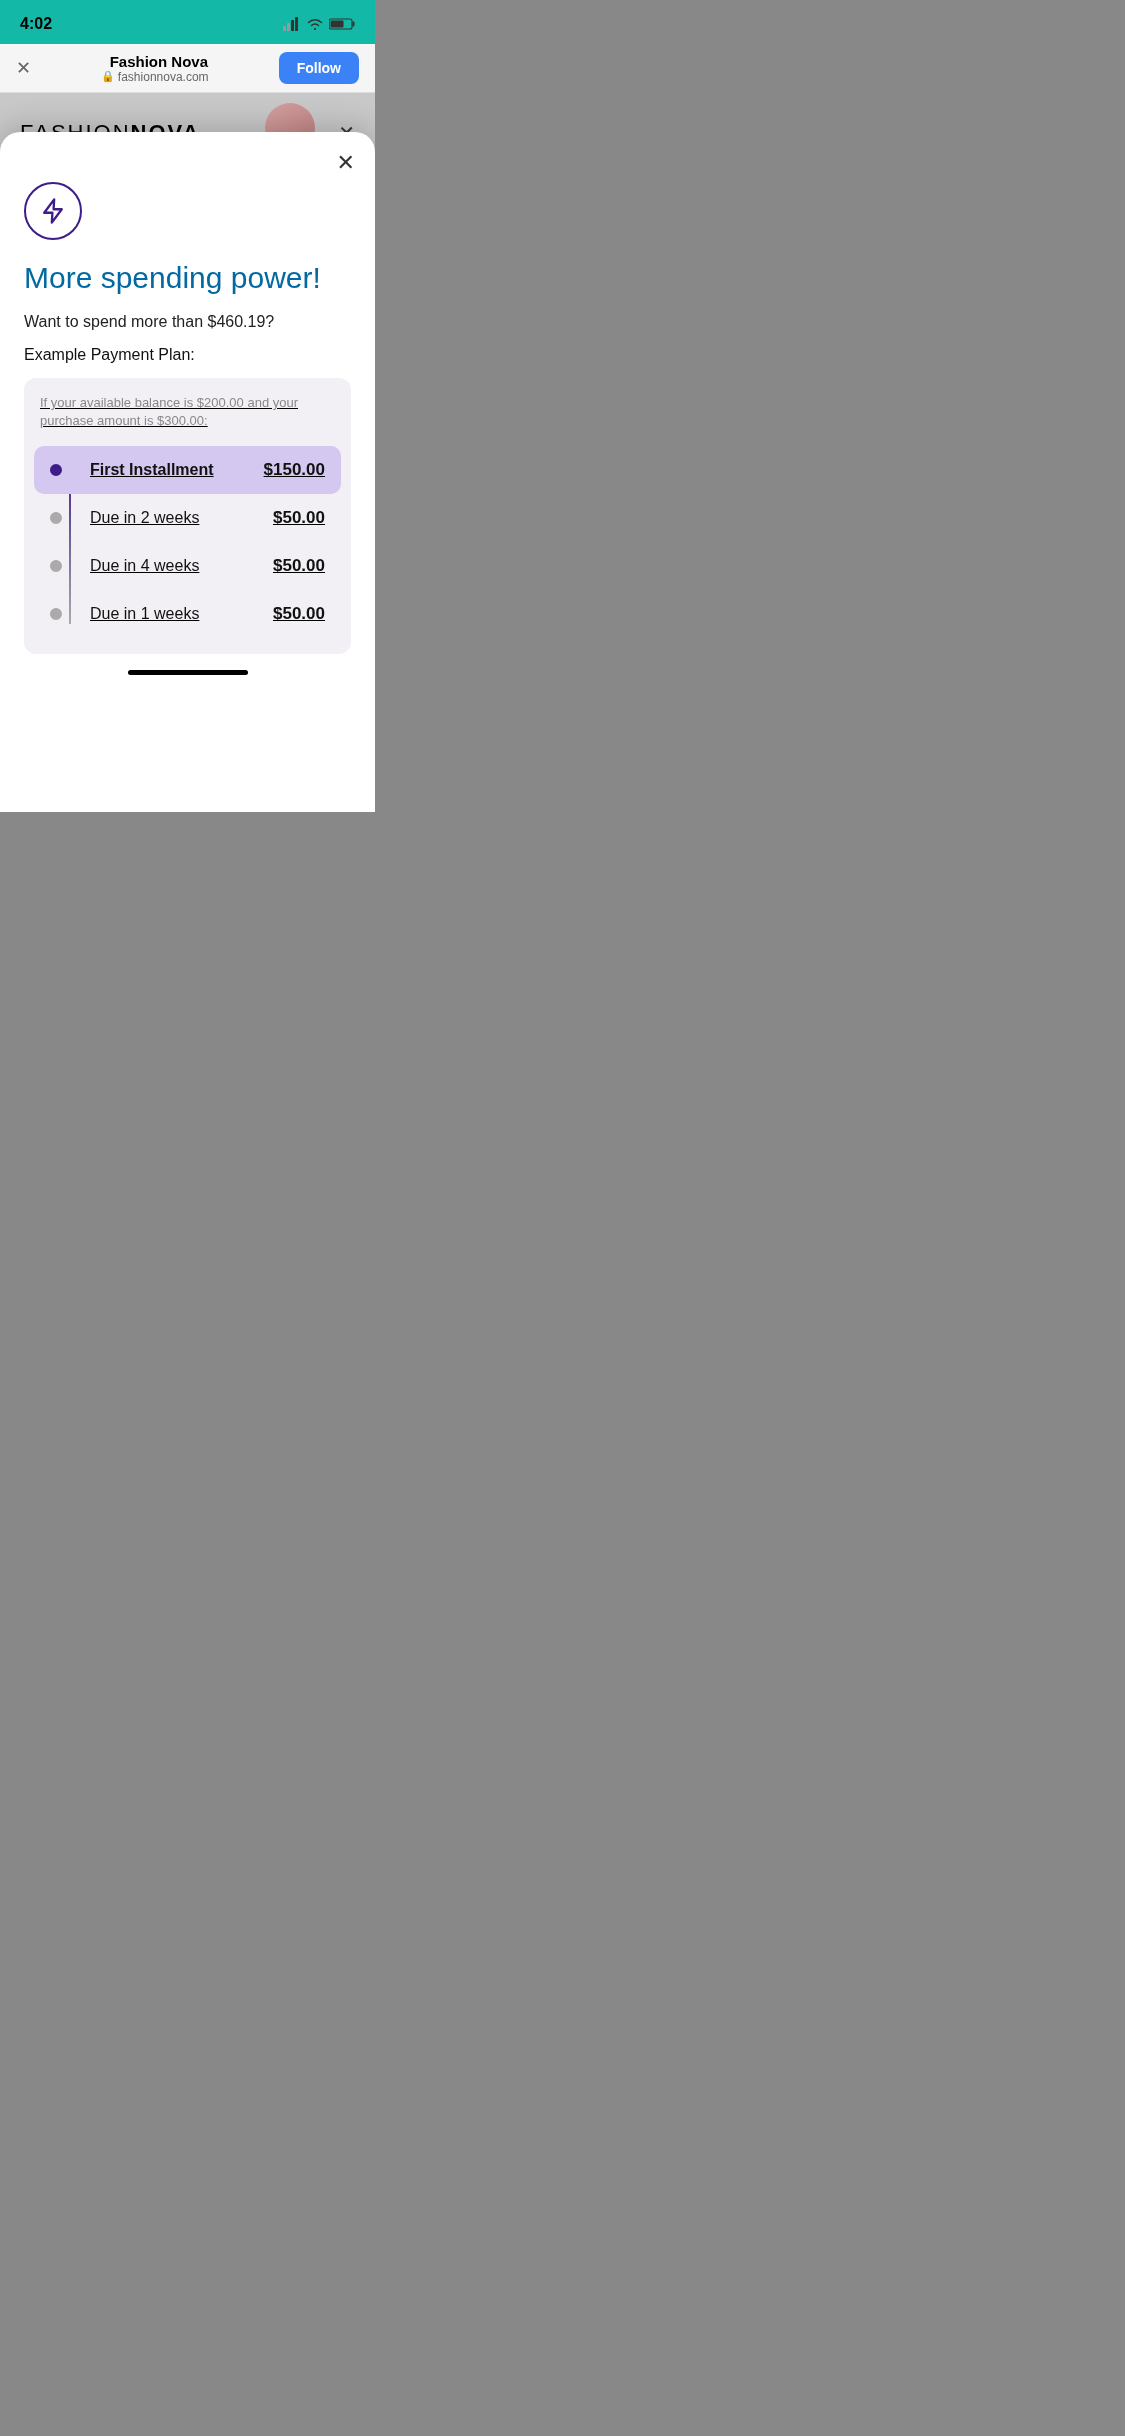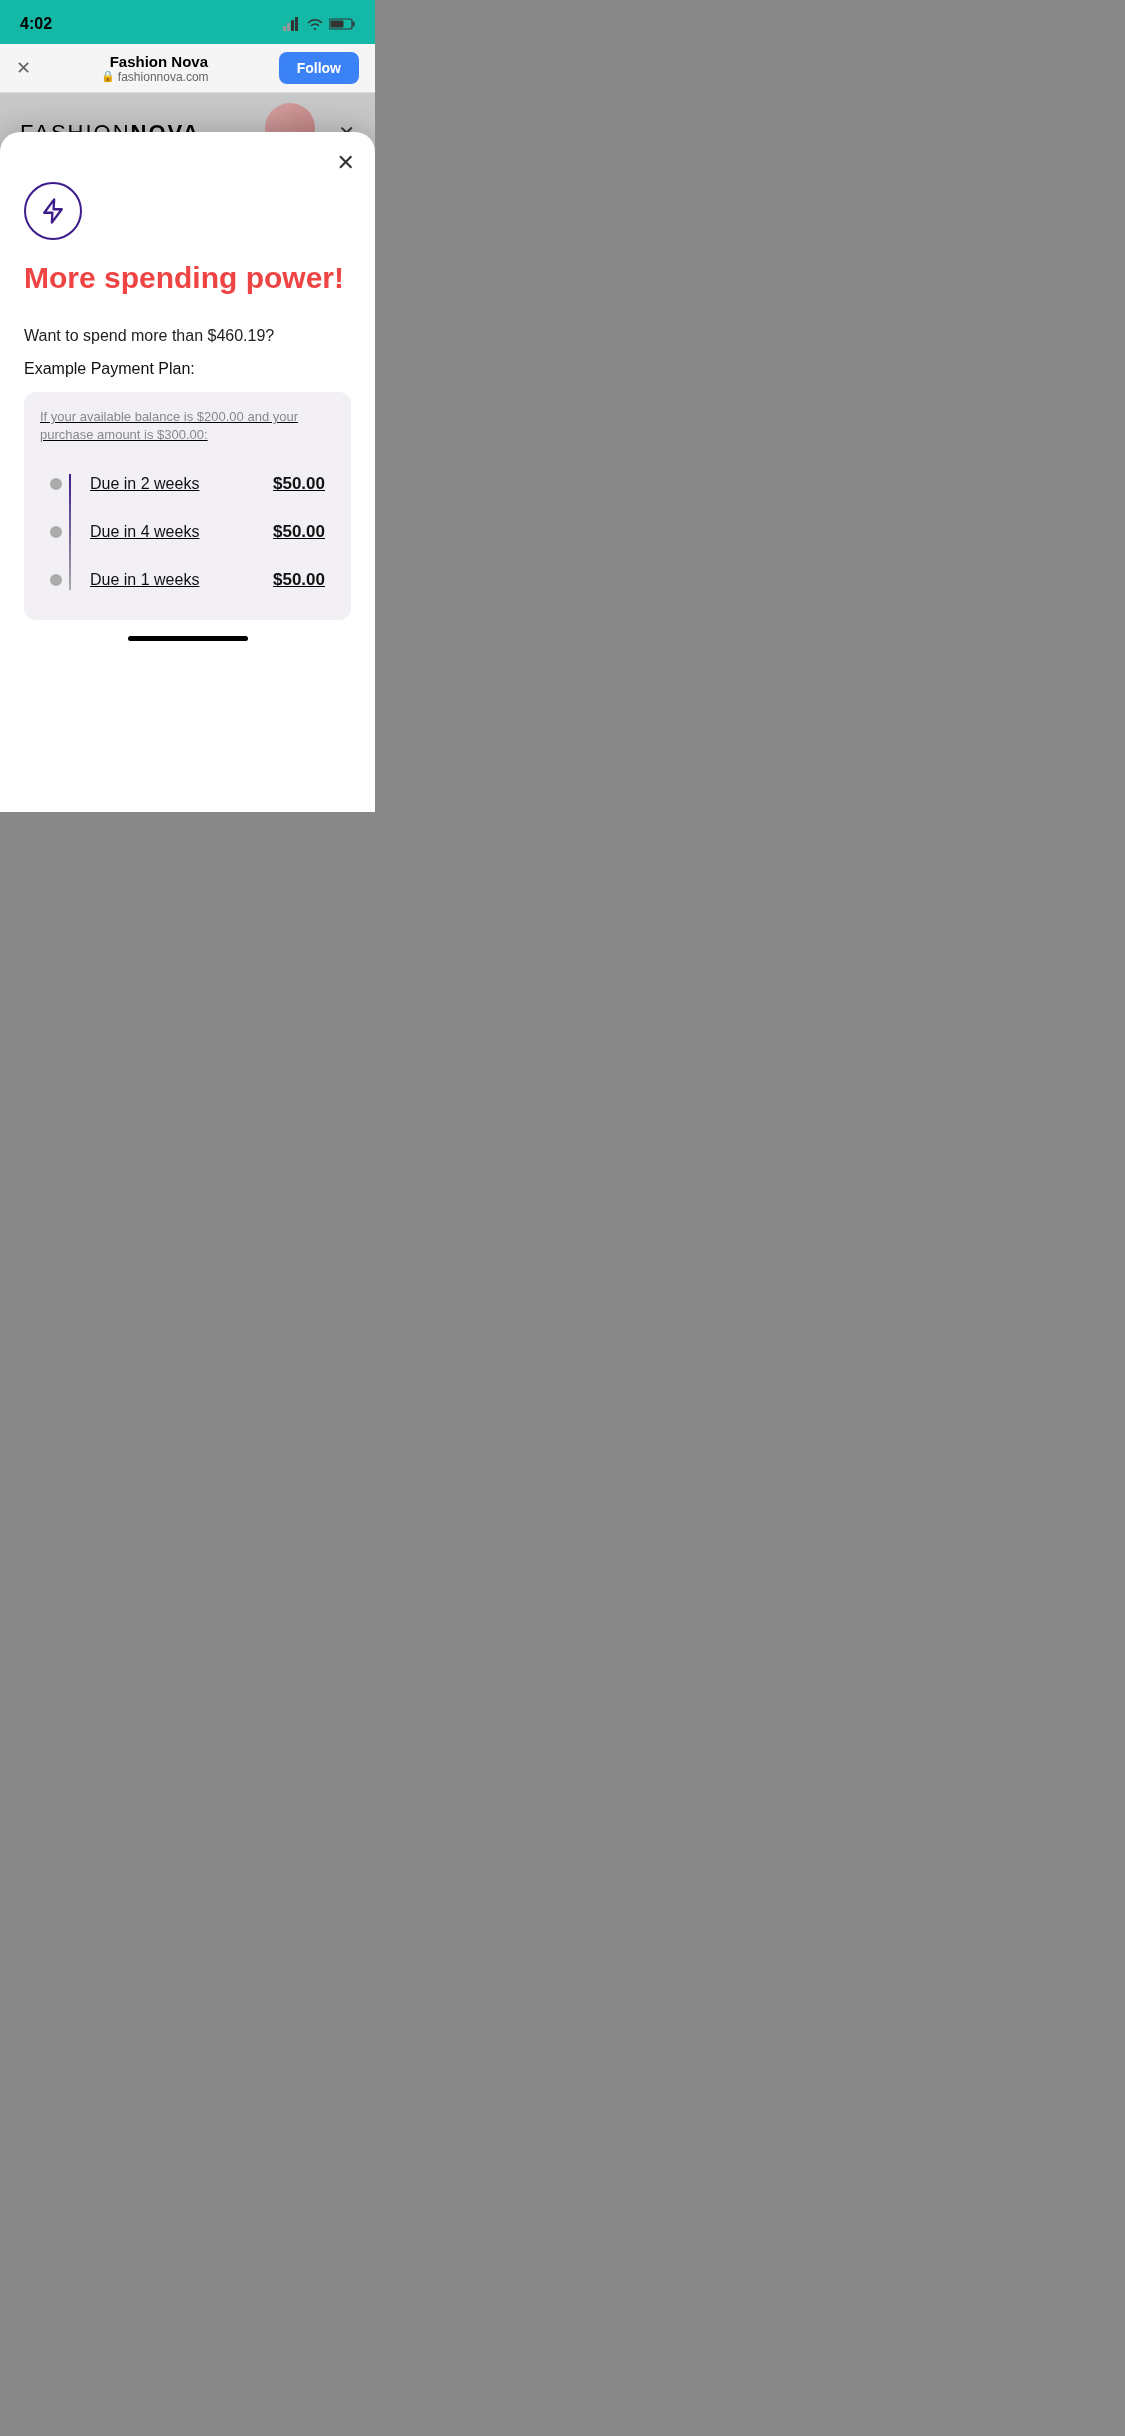--- a/index.html
+++ b/index.html
@@ -162,23 +162,23 @@
       margin: 30px 0 20px;
     }
 
     .modal-lightning-icon svg {
       width: 28px;
       height: 28px;
     }
 
     .modal-title {
       font-size: 30px;
-      font-weight: 700;
-      color: #ef4444;
-      margin-bottom: 28px;
+      font-weight: 400;
+      color: #0369a1;
+      margin-bottom: 14px;
       line-height: 1.2;
     }
 
     .modal-description {
       font-size: 16px;
       color: #222;
       line-height: 1.5;
       margin-bottom: 12px;
     }
 
@@ -340,20 +340,25 @@
   <p class="modal-description">Want to spend more than $460.19?</p>
 
   <p class="example-label">Example Payment Plan:</p>
 
   <div class="payment-plan-box">
     <p class="plan-note">If your available balance is $200.00 and your purchase amount is $300.00:</p>
 
     <div class="payment-rows-container">
       <div class="timeline-line"></div>
 
+      <div class="payment-row-item highlighted">
+        <div class="timeline-dot purple"></div>
+        <span class="installment-label" style="margin-left:14px; font-weight:700;">First Installment</span>
+        <span class="installment-amount">$150.00</span>
+      </div>
 
       <div class="payment-row-item">
         <div class="timeline-dot gray"></div>
         <span class="installment-label" style="margin-left:14px;">Due in 2 weeks</span>
         <span class="installment-amount">$50.00</span>
       </div>
 
       <div class="payment-row-item">
         <div class="timeline-dot gray"></div>
         <span class="installment-label" style="margin-left:14px;">Due in 4 weeks</span>

